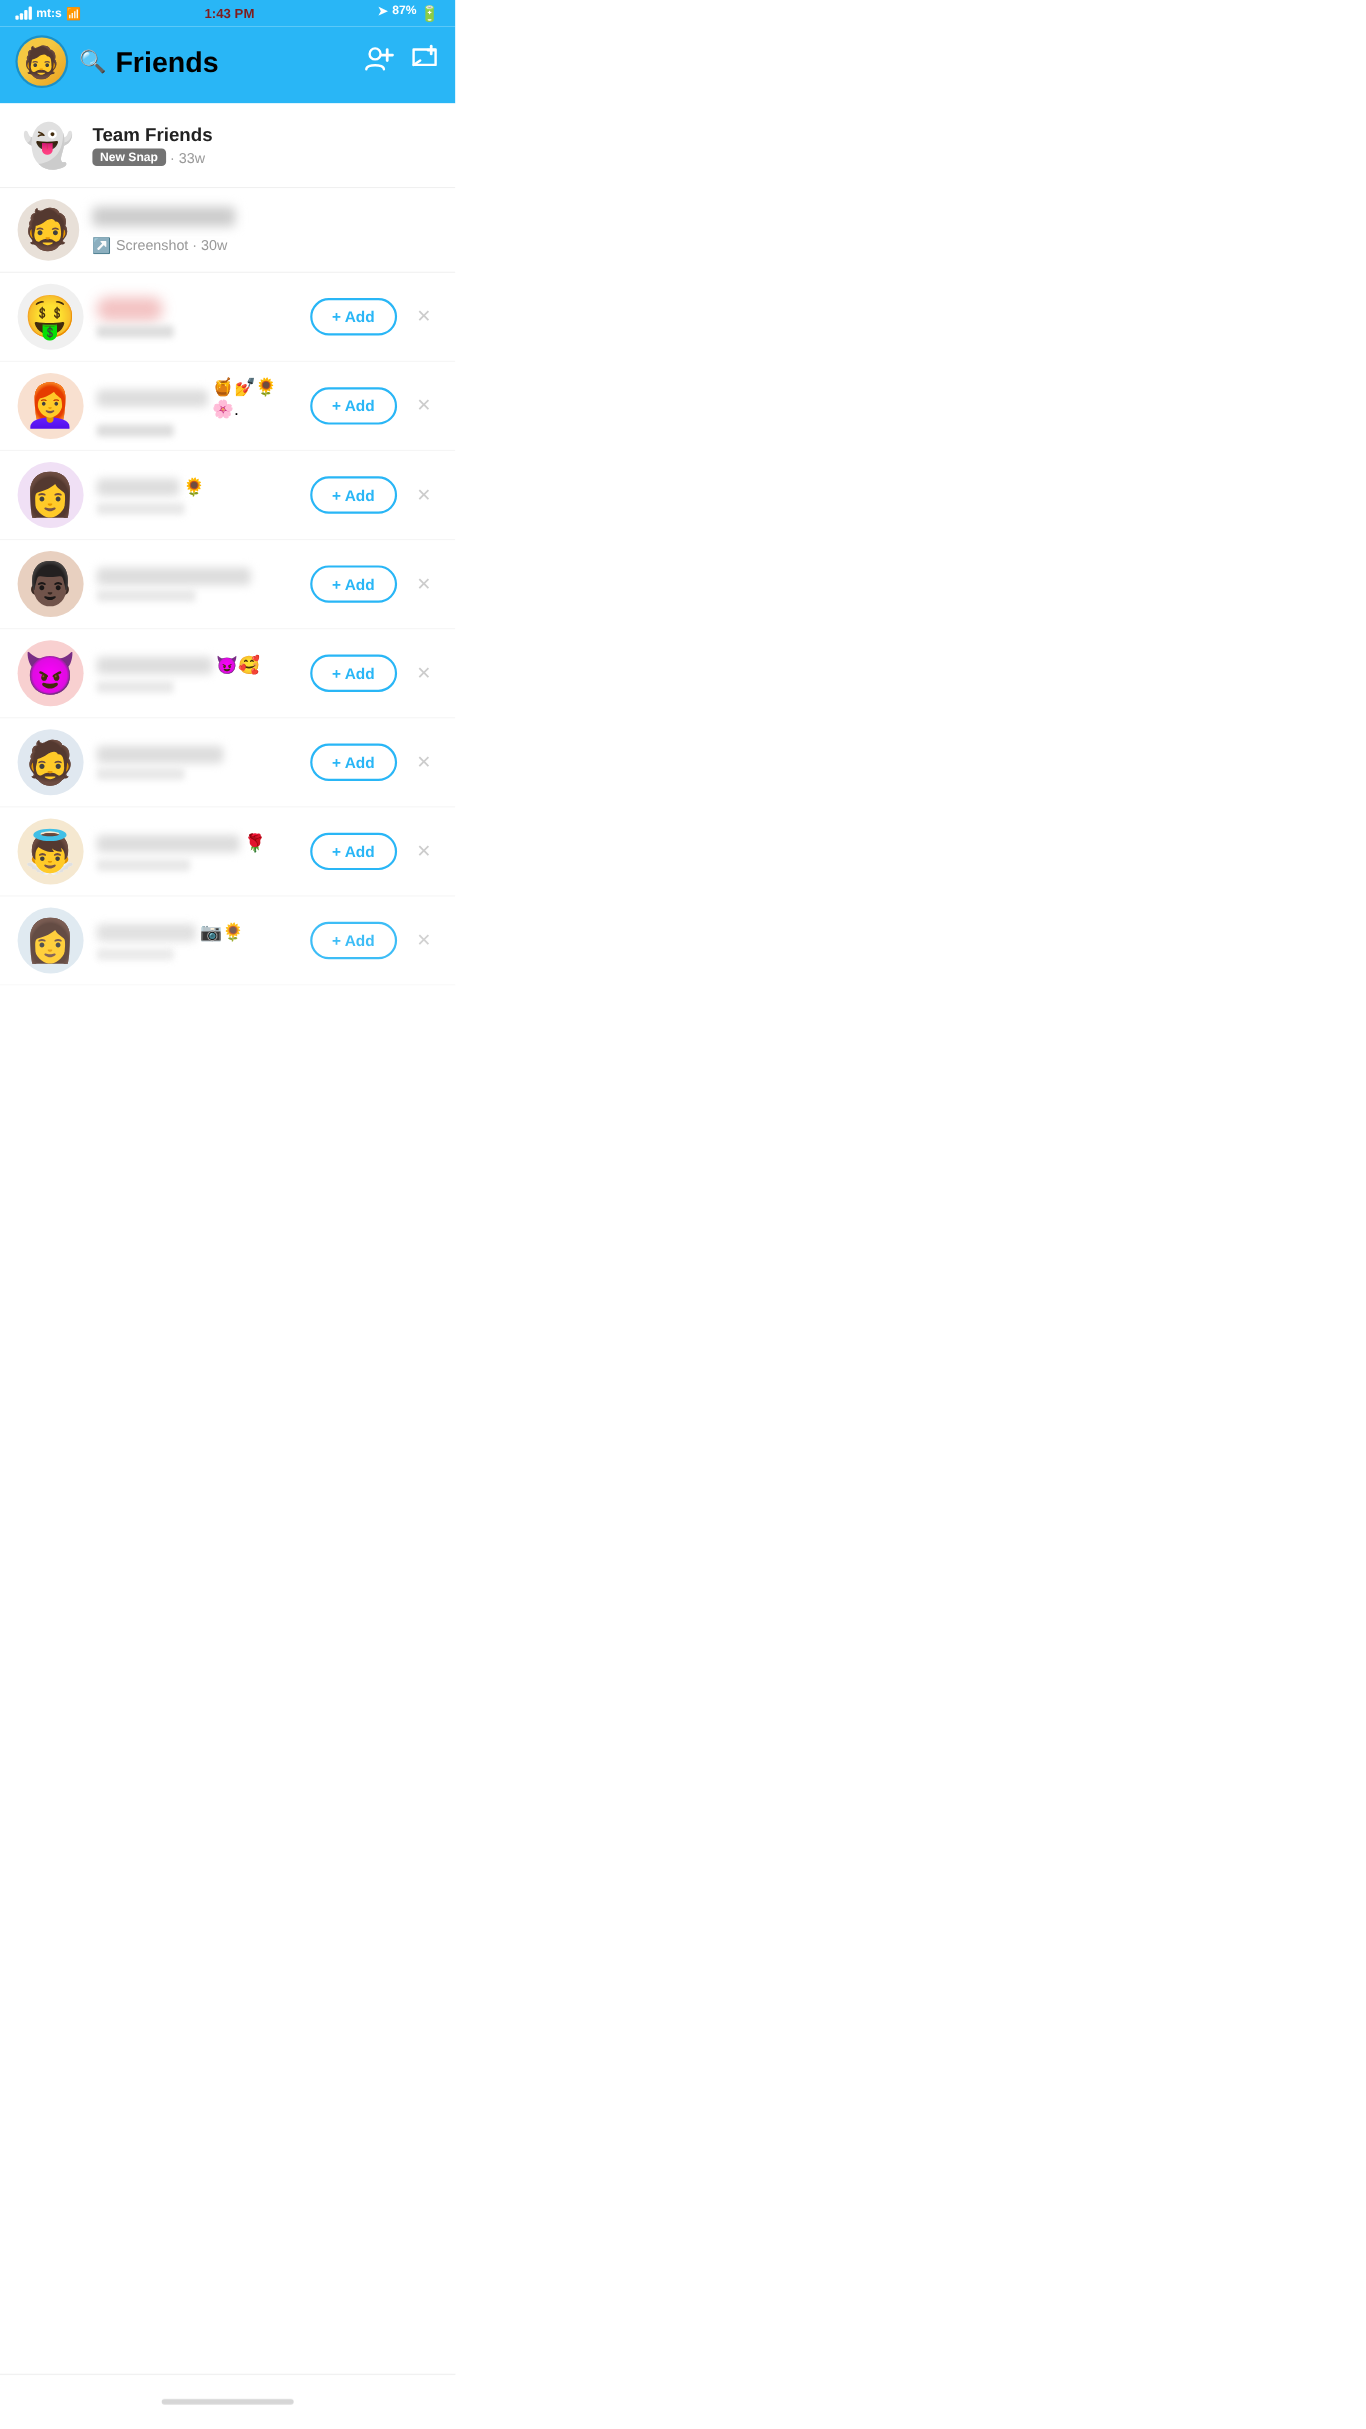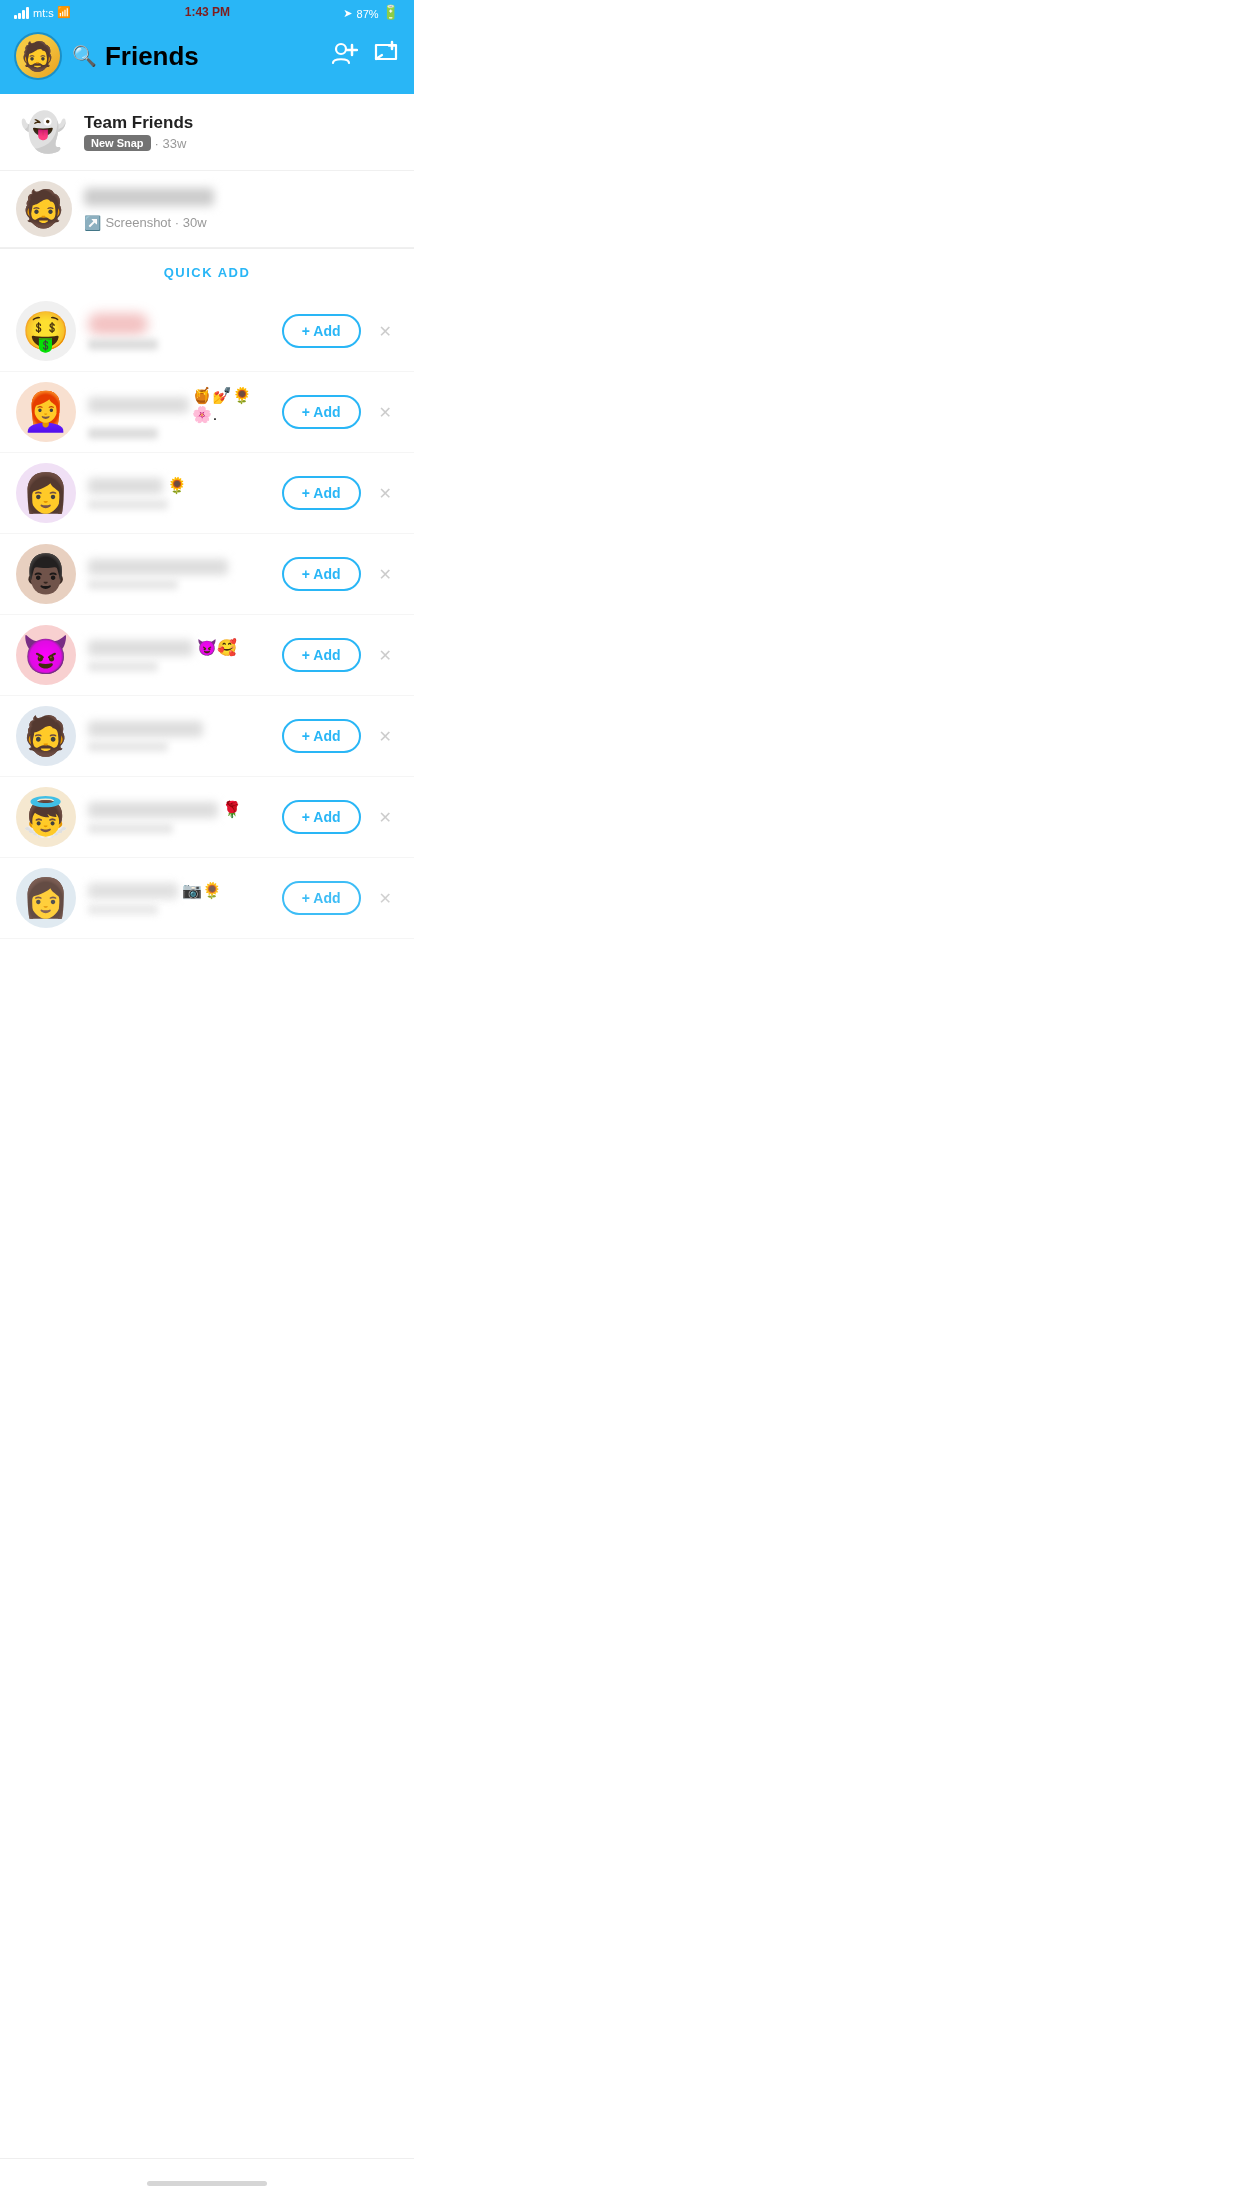--- a/index.html
+++ b/index.html
@@ -17,25 +17,25 @@
     .status-bar {
       background: #29B6F6;
       display: flex;
       justify-content: space-between;
       align-items: center;
       padding: 6px 14px;
       height: 24px;
     }
     .status-left, .status-right {
       display: flex;
-      align-items: flex-end;
+      align-items: flex-start;
       gap: 4px;
       font-size: 11px;
       color: #fff;
-      font-weight: 400;
+      font-weight: 700;
     }
     .status-center {
       font-size: 12px;
       color: #7f1d1d;
       font-weight: 700;
     }
 
     
     .header {
       background: #29B6F6;
@@ -341,23 +341,20 @@
       <div style="display:flex; align-items:center; margin-bottom:5px;">
         <div class="blur-name"></div>
       </div>
       <div class="friend-sub">
         <span style="font-size:14px; color:#aaa;">↗️</span>
         <span>Screenshot · 30w</span>
       </div>
     </div>
   </div>
 
-  <div class="quick-add-header">
-    <span class="quick-add-label">QUICK ADD</span>
-  </div>
 
   <div class="quick-add-item">
     <div class="qa-avatar">🤑</div>
     <div class="qa-info">
       <div class="qa-name-row">
         <div class="blob-pink"></div>
       </div>
       <div class="qa-sub"></div>
     </div>
     <button class="add-btn">+ Add</button>

